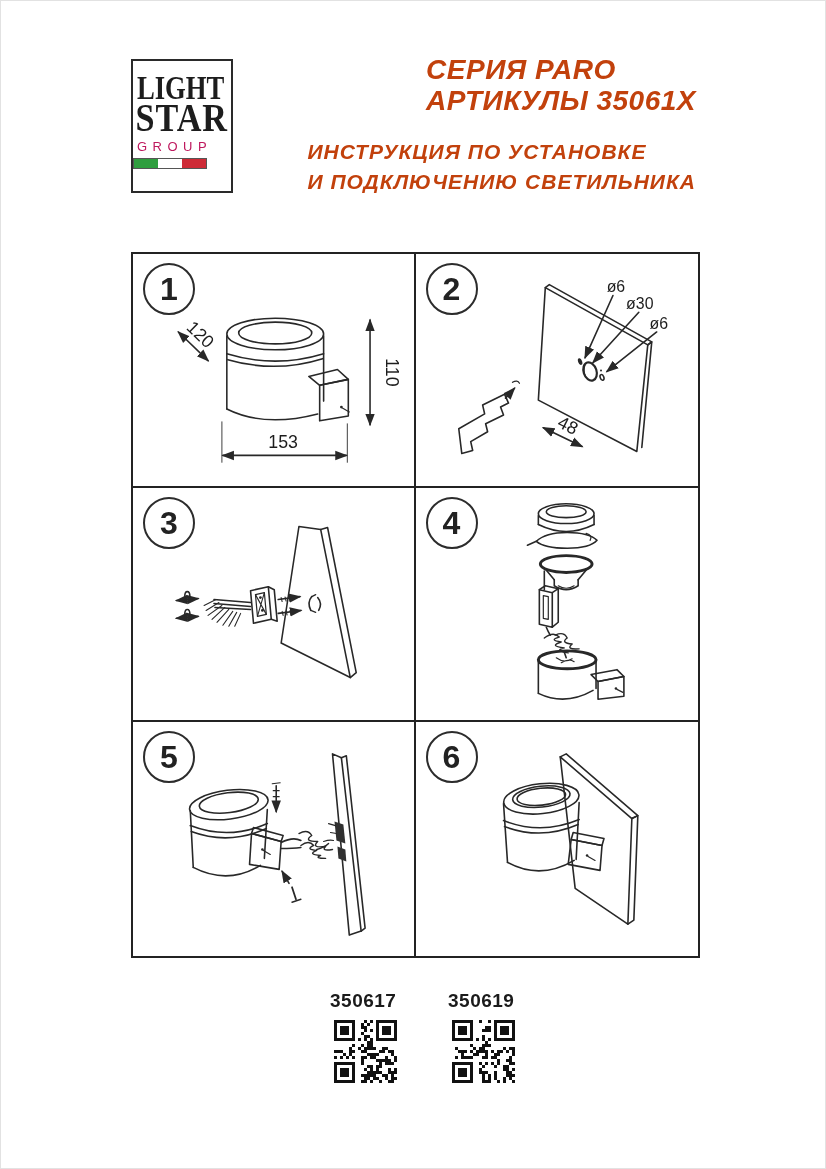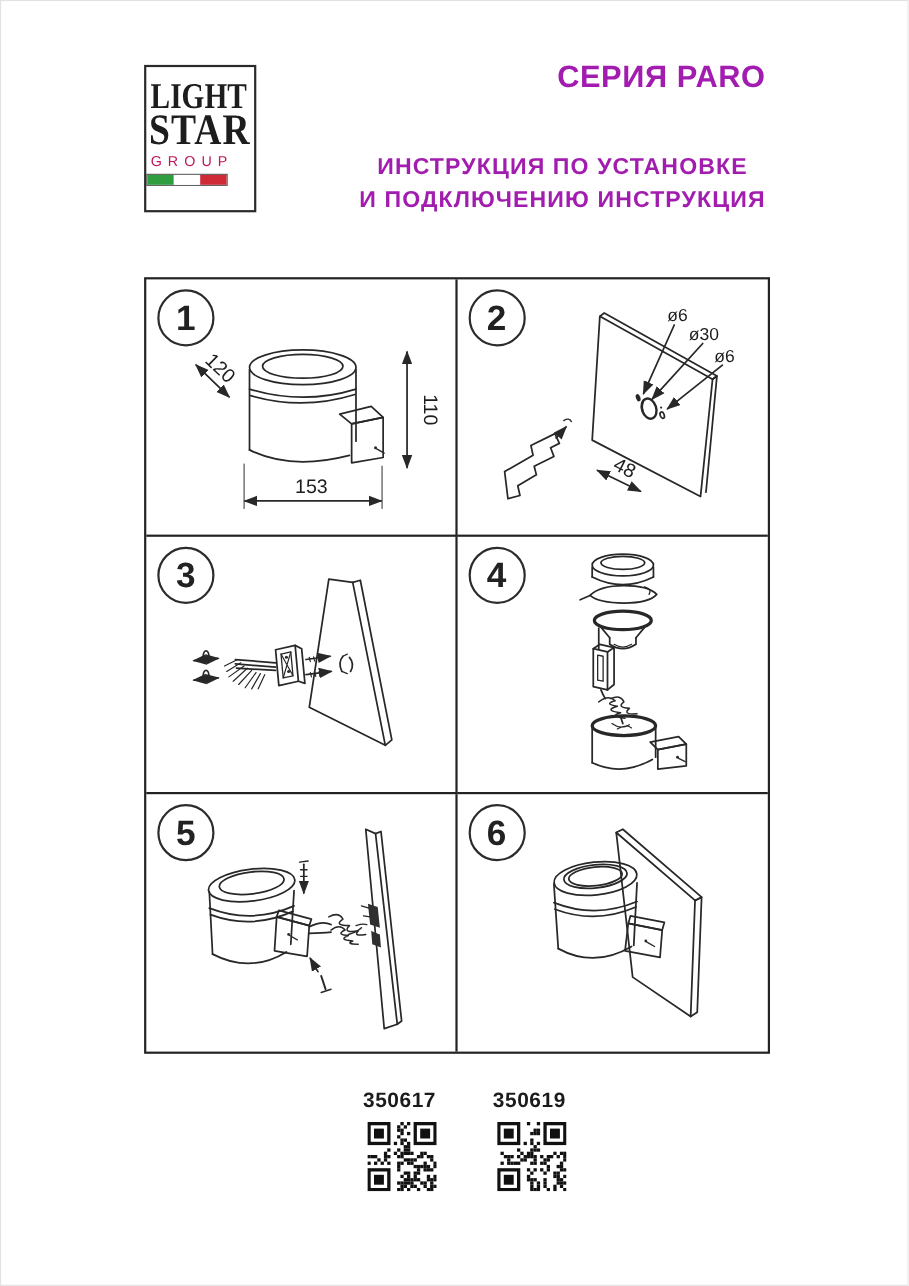--- a/index.html
+++ b/index.html
@@ -15,21 +15,21 @@
   .logo .l1{margin-top:14px;font-size:29px;font-weight:bold;line-height:27px;
         color:#1d1d1d;transform:scale(.92,1.14);}
   .logo .l2{font-size:36px;font-weight:bold;line-height:32px;color:#1d1d1d;
         letter-spacing:1px;transform:scale(.95,1.1);}
   .logo .l3{font-family:"Liberation Sans",sans-serif;font-size:13px;color:#be185d;
         letter-spacing:5.5px;margin-top:5px;text-indent:4px;}
   .flag{width:72px;height:9px;border:1px solid #555;display:flex;margin-top:4px;
         box-sizing:content-box;}
   .flag i{flex:1;display:block;}
 
-  .hdr{position:absolute;right:129px;text-align:center;font-weight:bold;color:#a21caf;}
+  .hdr{position:absolute;right:129px;text-align:left;font-weight:bold;color:#c2410c;font-style:italic;}
   .hdr1{top:53px;font-size:28px;line-height:31px;letter-spacing:.5px;}
   .hdr2{top:136px;font-size:21px;line-height:30px;letter-spacing:1px;}
 
   
   .grid{position:absolute;left:130px;top:251px;width:569px;height:706px;
         display:grid;grid-template-columns:1fr 1fr;grid-template-rows:1fr 1fr 1fr;
         border:2px solid #232323;box-sizing:border-box;}
   .cell{position:relative;overflow:hidden;border-right:2px solid #232323;
         border-bottom:2px solid #232323;}
   .cell:nth-child(2n){border-right:none;}
@@ -57,24 +57,25 @@
     <div class="l3">GROUP</div>
     <div class="flag">
       <i style="background: rgb(47, 158, 63);"></i>
       <i style="background: rgb(255, 255, 255);"></i>
       <i style="background: rgb(206, 43, 55);"></i>
     </div>
   </div>
 
   <div class="hdr hdr1">
     <div>СЕРИЯ PARO</div>
+    <div>АРТИКУЛЫ 35061X</div>
   </div>
   <div class="hdr hdr2">
     <div>ИНСТРУКЦИЯ ПО УСТАНОВКЕ</div>
-    <div>И ПОДКЛЮЧЕНИЮ ИНСТРУКЦИЯ</div>
+    <div>И ПОДКЛЮЧЕНИЮ СВЕТИЛЬНИКА</div>
   </div>
 
   <div class="grid">
 
     <div class="cell">
       <div class="badge">1</div>
       <svg class="art" viewBox="0 0 284 235" preserveAspectRatio="none">
         <defs>
             <marker id="a1" markerWidth="9" markerHeight="8" refX="7" refY="3.5" orient="auto-start-reverse">
               <path d="M0,.5 L8,3.5 L0,6.5 Z" fill="#282828"></path>

